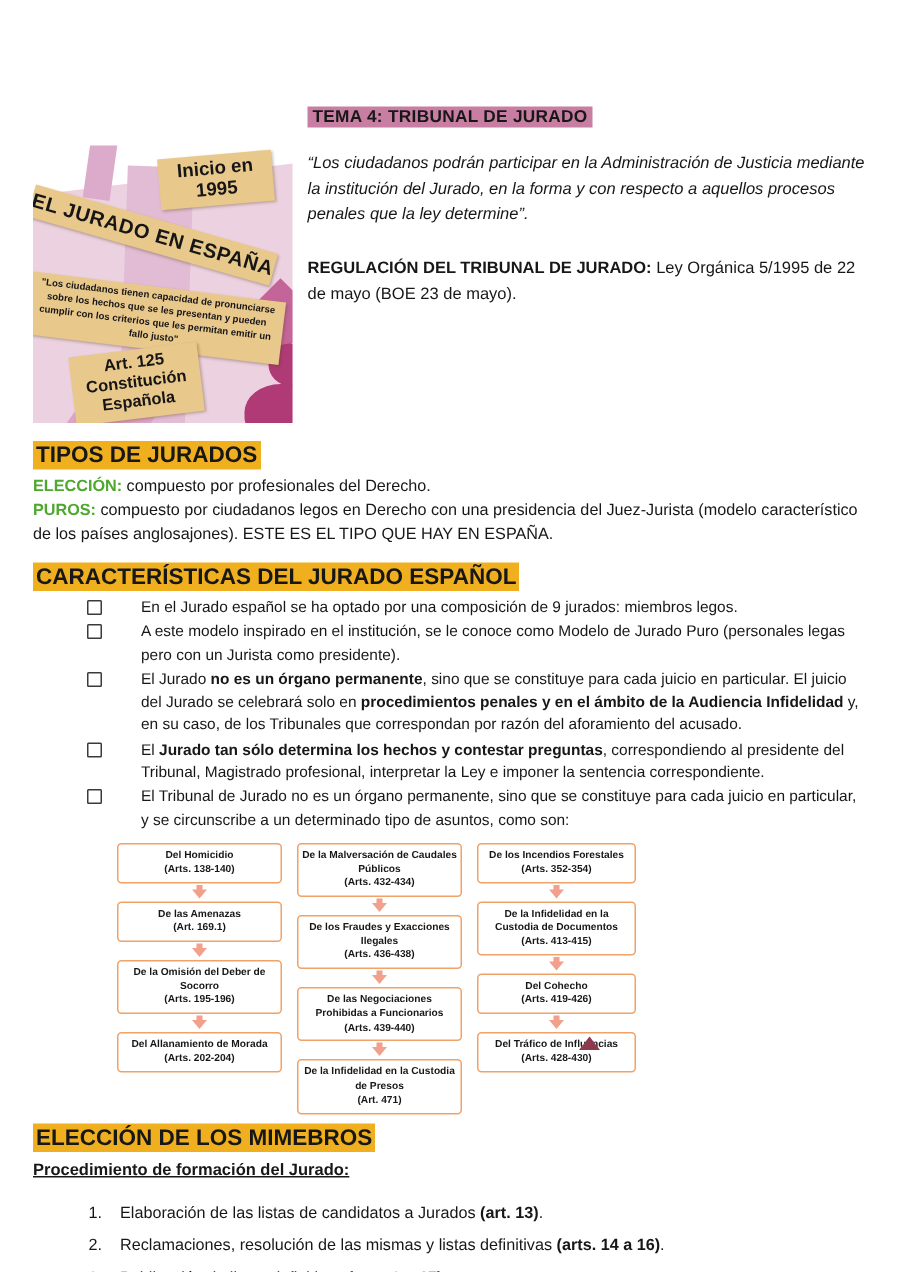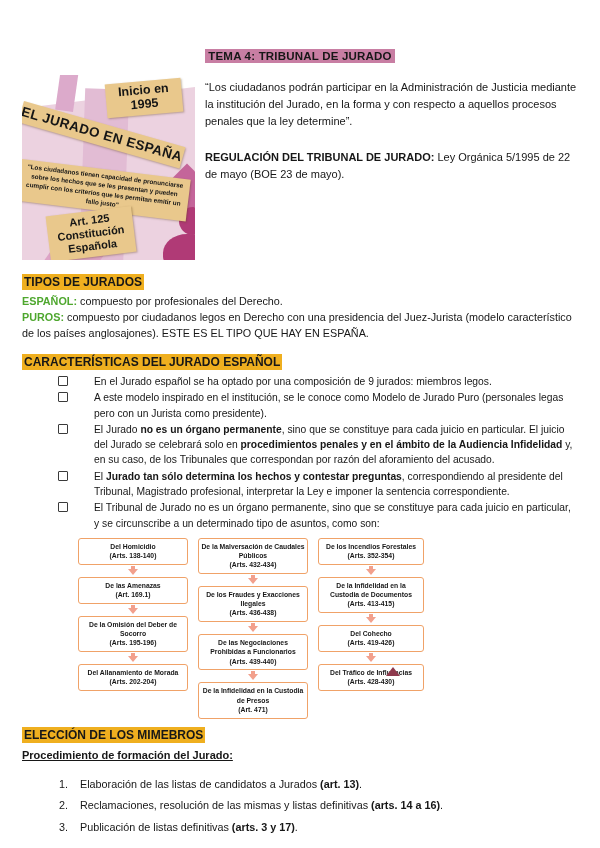--- a/index.html
+++ b/index.html
@@ -13,47 +13,47 @@
     --hero-pink:#ecd2e0;
   }
   *{margin:0;padding:0;box-sizing:border-box;}
   html,body{background:#ffffff;}
   body{width:600px;height:848px;overflow:hidden;}
   .page{
     position:relative;width:600px;height:848px;background:#fff;
     font-family:"Liberation Sans", sans-serif;color:#171717;
   }
   
-  .title-wrap{text-align:center;padding-top:46px;}
+  .title-wrap{text-align:center;padding-top:68px;}
   .doc-title{display:inline-block;background:var(--pink-hl);font-weight:bold;font-size:11.5px;padding:1px 3px;letter-spacing:.2px;}
 
   
   .hero-row{display:flex;gap:10px;margin:11px 22px 0 22px;}
   .hero{position:relative;flex:none;width:173px;height:185px;background:#fff;overflow:hidden;}
   .hero-pink-main{position:absolute;left:-25px;top:22px;width:245px;height:205px;background:var(--hero-pink);transform:rotate(-7deg);}
   .hero-pink-top{position:absolute;left:36px;top:-6px;width:18px;height:42px;background:#dcaacb;transform:rotate(8deg);}
   .hero-band{position:absolute;left:60px;top:14px;width:44px;height:185px;background:#e2bcd4;transform:rotate(2deg);}
   .hero-diamond{position:absolute;right:-10px;top:96px;width:36px;height:36px;background:#c4659a;transform:rotate(45deg);}
   .hero-crescent{position:absolute;right:-12px;top:132px;width:28px;height:28px;border-radius:50%;background:#b03a76;}
   .hero-blob{position:absolute;right:-14px;bottom:-10px;width:46px;height:36px;border-radius:55% 45% 60% 40%;background:#b03a76;}
   .hero-para{position:absolute;left:26px;bottom:-2px;width:56px;height:14px;background:#dda4c6;transform:skewX(-35deg);}
   .note{position:absolute;z-index:2;background:var(--note);box-shadow:1px 1px 2px rgba(90,60,20,.35);color:#161616;font-weight:700;text-align:center;}
   .note-inicio{left:84px;top:6px;width:76px;padding:2px 2px 3px;font-size:12.5px;line-height:1.15;transform:rotate(-5deg);}
   .note-jurado{left:2px;top:26px;width:168px;padding:3px 0 4px;font-size:13.5px;letter-spacing:.4px;transform:rotate(16deg);transform-origin:0 0;white-space:nowrap;}
   .note-quote{left:0;top:84px;width:170px;padding:3px 3px;font-size:6.4px;line-height:1.4;transform:rotate(7deg);transform-origin:0 0;}
   .note-art{left:26px;top:136px;width:86px;padding:3px 2px;font-size:11px;line-height:1.2;transform:rotate(-7deg);}
 
   .intro{flex:1;font-size:11px;line-height:17px;padding-top:4px;}
-  .quote{}
+  .quote{font-style:italic;}
   .regulation{margin-top:19px;}
   .reg-label{font-weight:bold;text-align:right;}
 
   
   .section{margin:0 22px;}
-  .h-yellow{display:inline-block;background:var(--yellow-hl);font-weight:bold;font-size:12px;padding:1px 2px;}
+  .h-yellow{display:inline-block;background:var(--yellow-hl);font-weight:bold;font-size:15px;padding:1px 2px;}
   .tipos{margin-top:12px;}
   .tipo-lines{margin-top:3px;font-size:10.8px;line-height:16px;}
   .term{color:var(--green);font-weight:bold;}
 
   .caract{margin-top:11px;}
   .check-list{margin:4px 0 0 36px;}
   .check-item{display:flex;gap:26px;margin-bottom:1px;}
   .checkbox{flex:none;width:10px;height:10px;border:1.4px solid #3a3a3a;border-radius:1px;background:#fff;margin-top:2px;}
   .check-text{width:490px;font-size:10.3px;line-height:15.3px;}
   .check-text b{font-weight:bold;}
@@ -105,21 +105,21 @@
     </div>
     <div class="intro">
       <p class="quote">“Los ciudadanos podrán participar en la Administración de Justicia mediante la institución del Jurado, en la forma y con respecto a aquellos procesos penales que la ley determine”.</p>
       <p class="regulation"><span class="reg-label">REGULACIÓN DEL TRIBUNAL DE JURADO:</span><span> Ley Orgánica 5/1995 de 22 de mayo (BOE 23 de mayo).</span></p>
     </div>
   </div>
 
   <div class="section tipos">
     <span class="h-yellow">TIPOS DE JURADOS</span>
     <div class="tipo-lines">
-      <div class="tipo-line"><span class="term">ESPAÑOL:</span><span> compuesto por profesionales del Derecho.</span></div>
+      <div class="tipo-line"><span class="term">ELECCIÓN:</span><span> compuesto por profesionales del Derecho.</span></div>
       <div class="tipo-line"><span class="term">PUROS:</span><span> compuesto por ciudadanos legos en Derecho con una presidencia del Juez-Jurista (modelo característico de los países anglosajones). ESTE ES EL TIPO QUE HAY EN ESPAÑA.</span></div>
     </div>
   </div>
 
   <div class="section caract">
     <span class="h-yellow">CARACTERÍSTICAS DEL JURADO ESPAÑOL</span>
     <div class="check-list">
       <div class="check-item">
         <span class="checkbox"></span>
         <span class="check-text"><span>En el Jurado español se ha optado por una composición de 9 jurados: miembros legos.</span></span>

